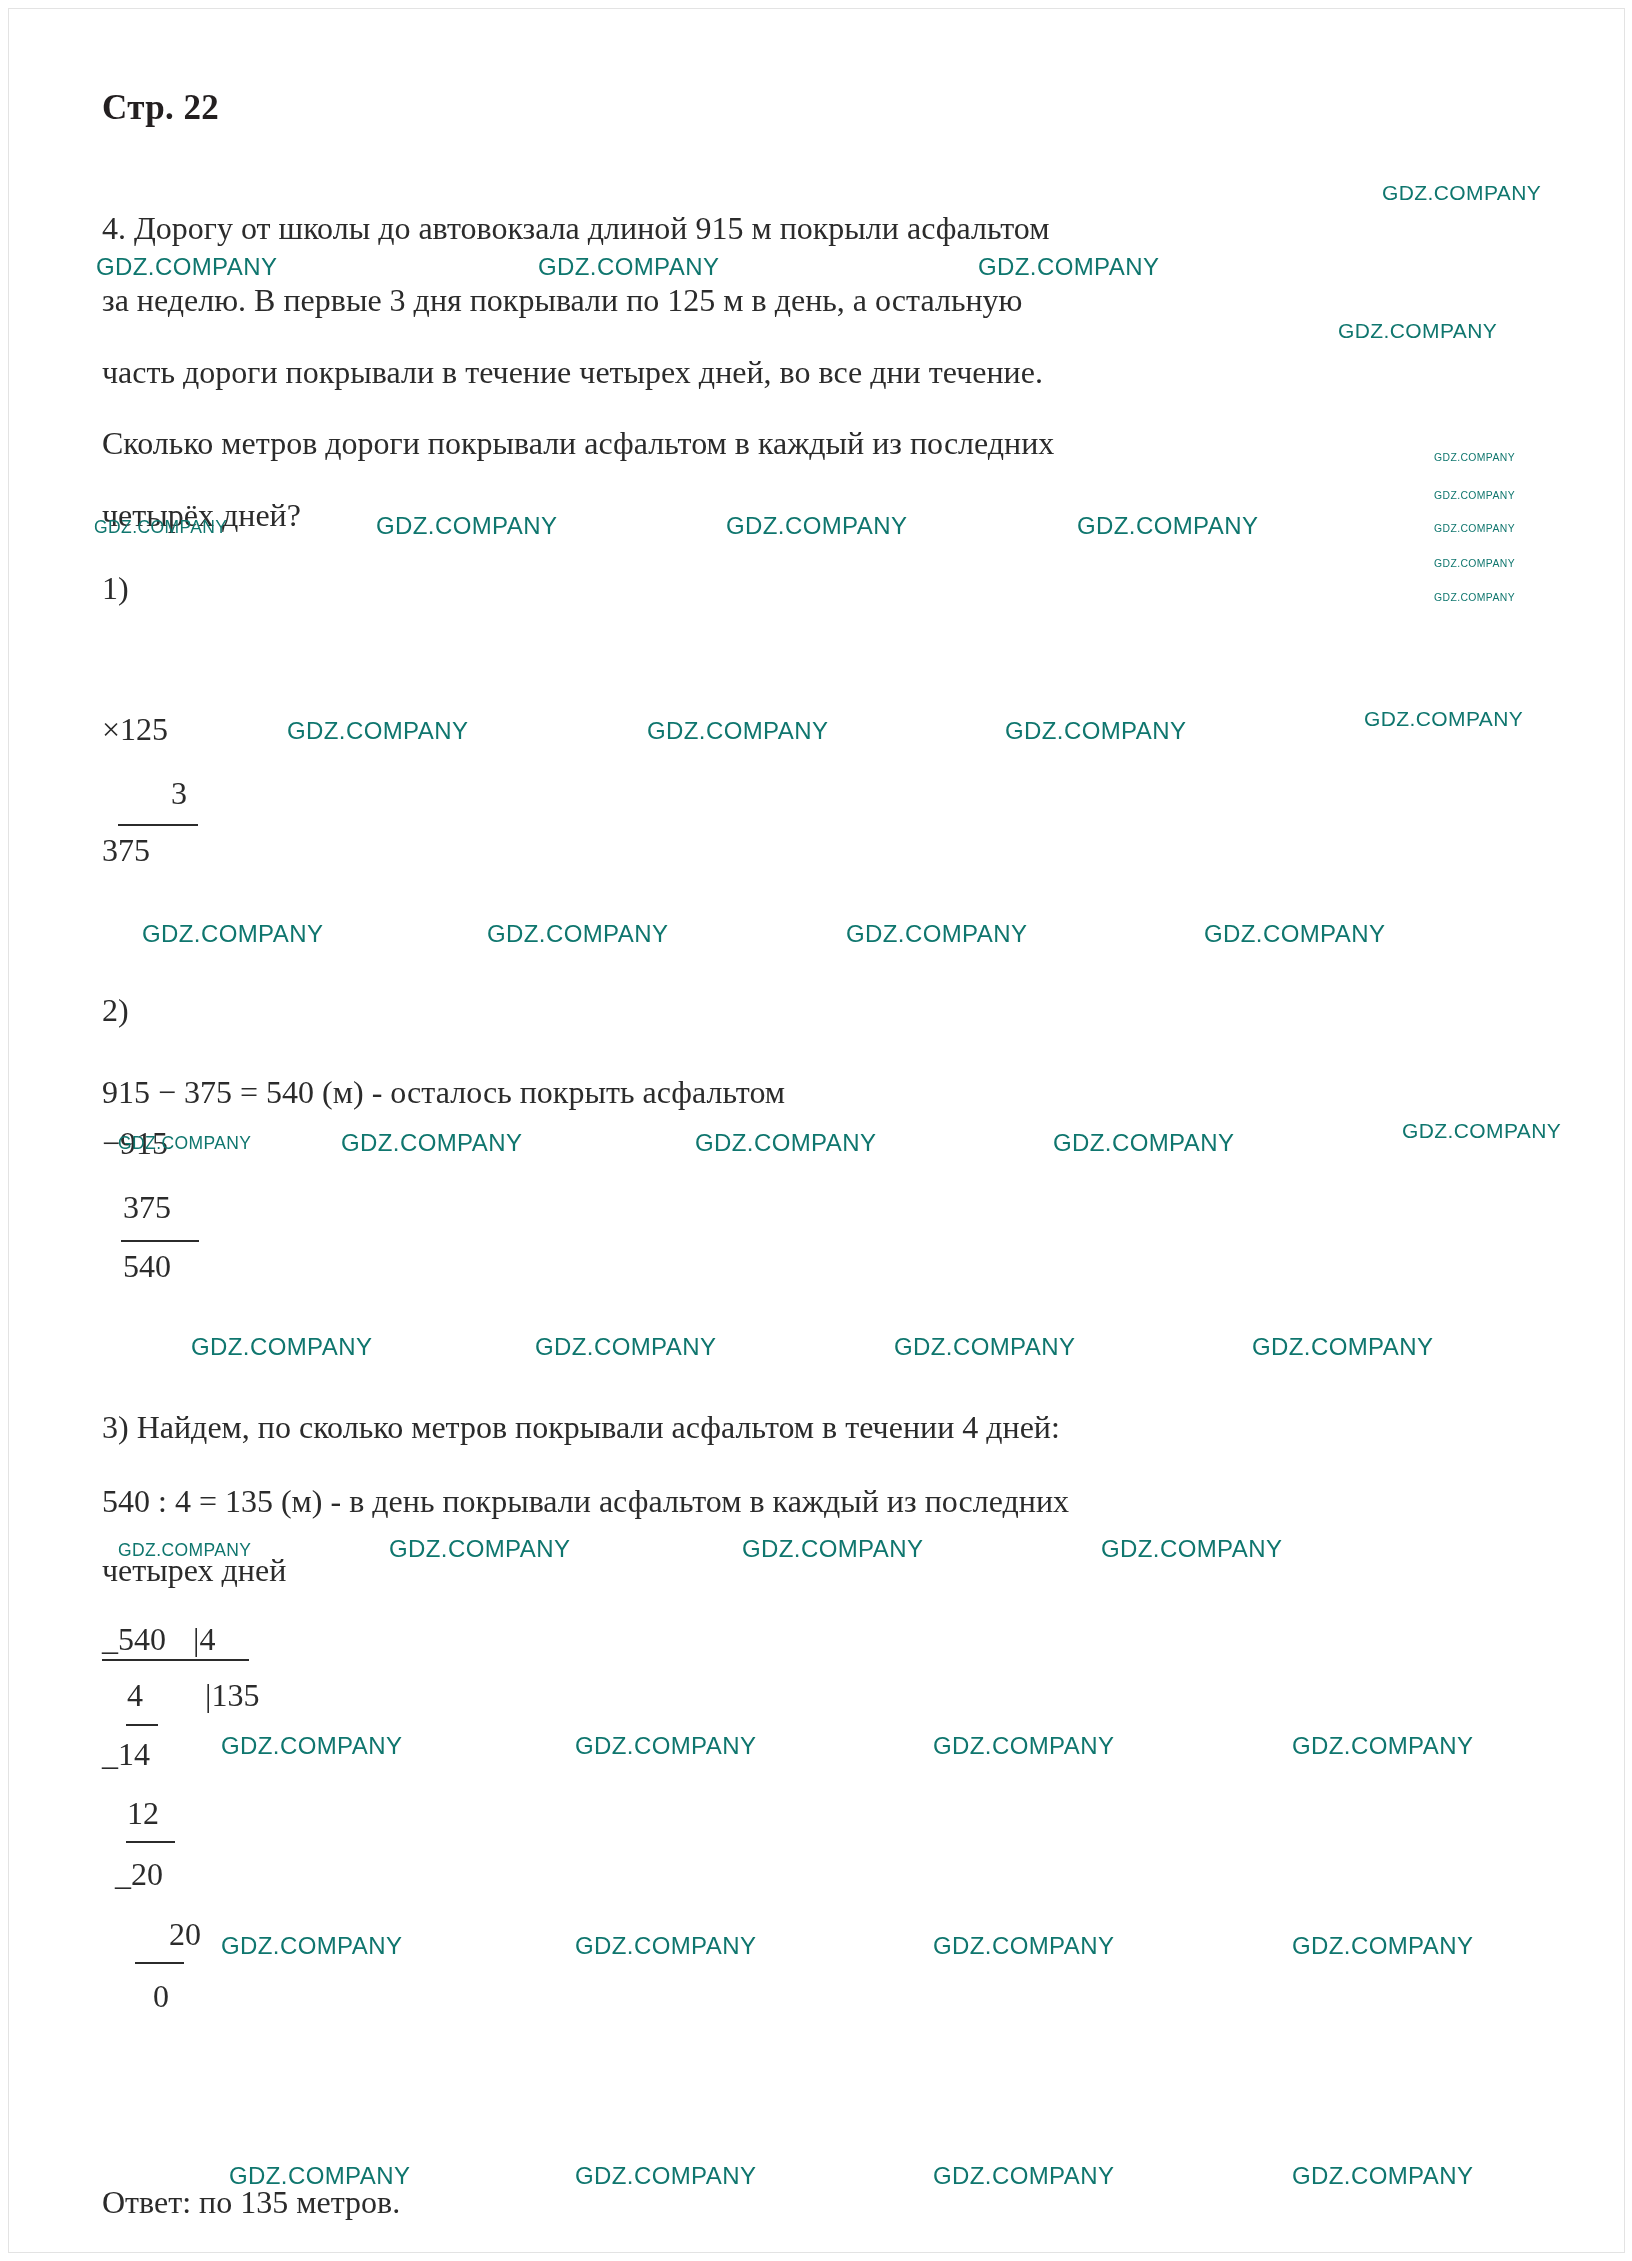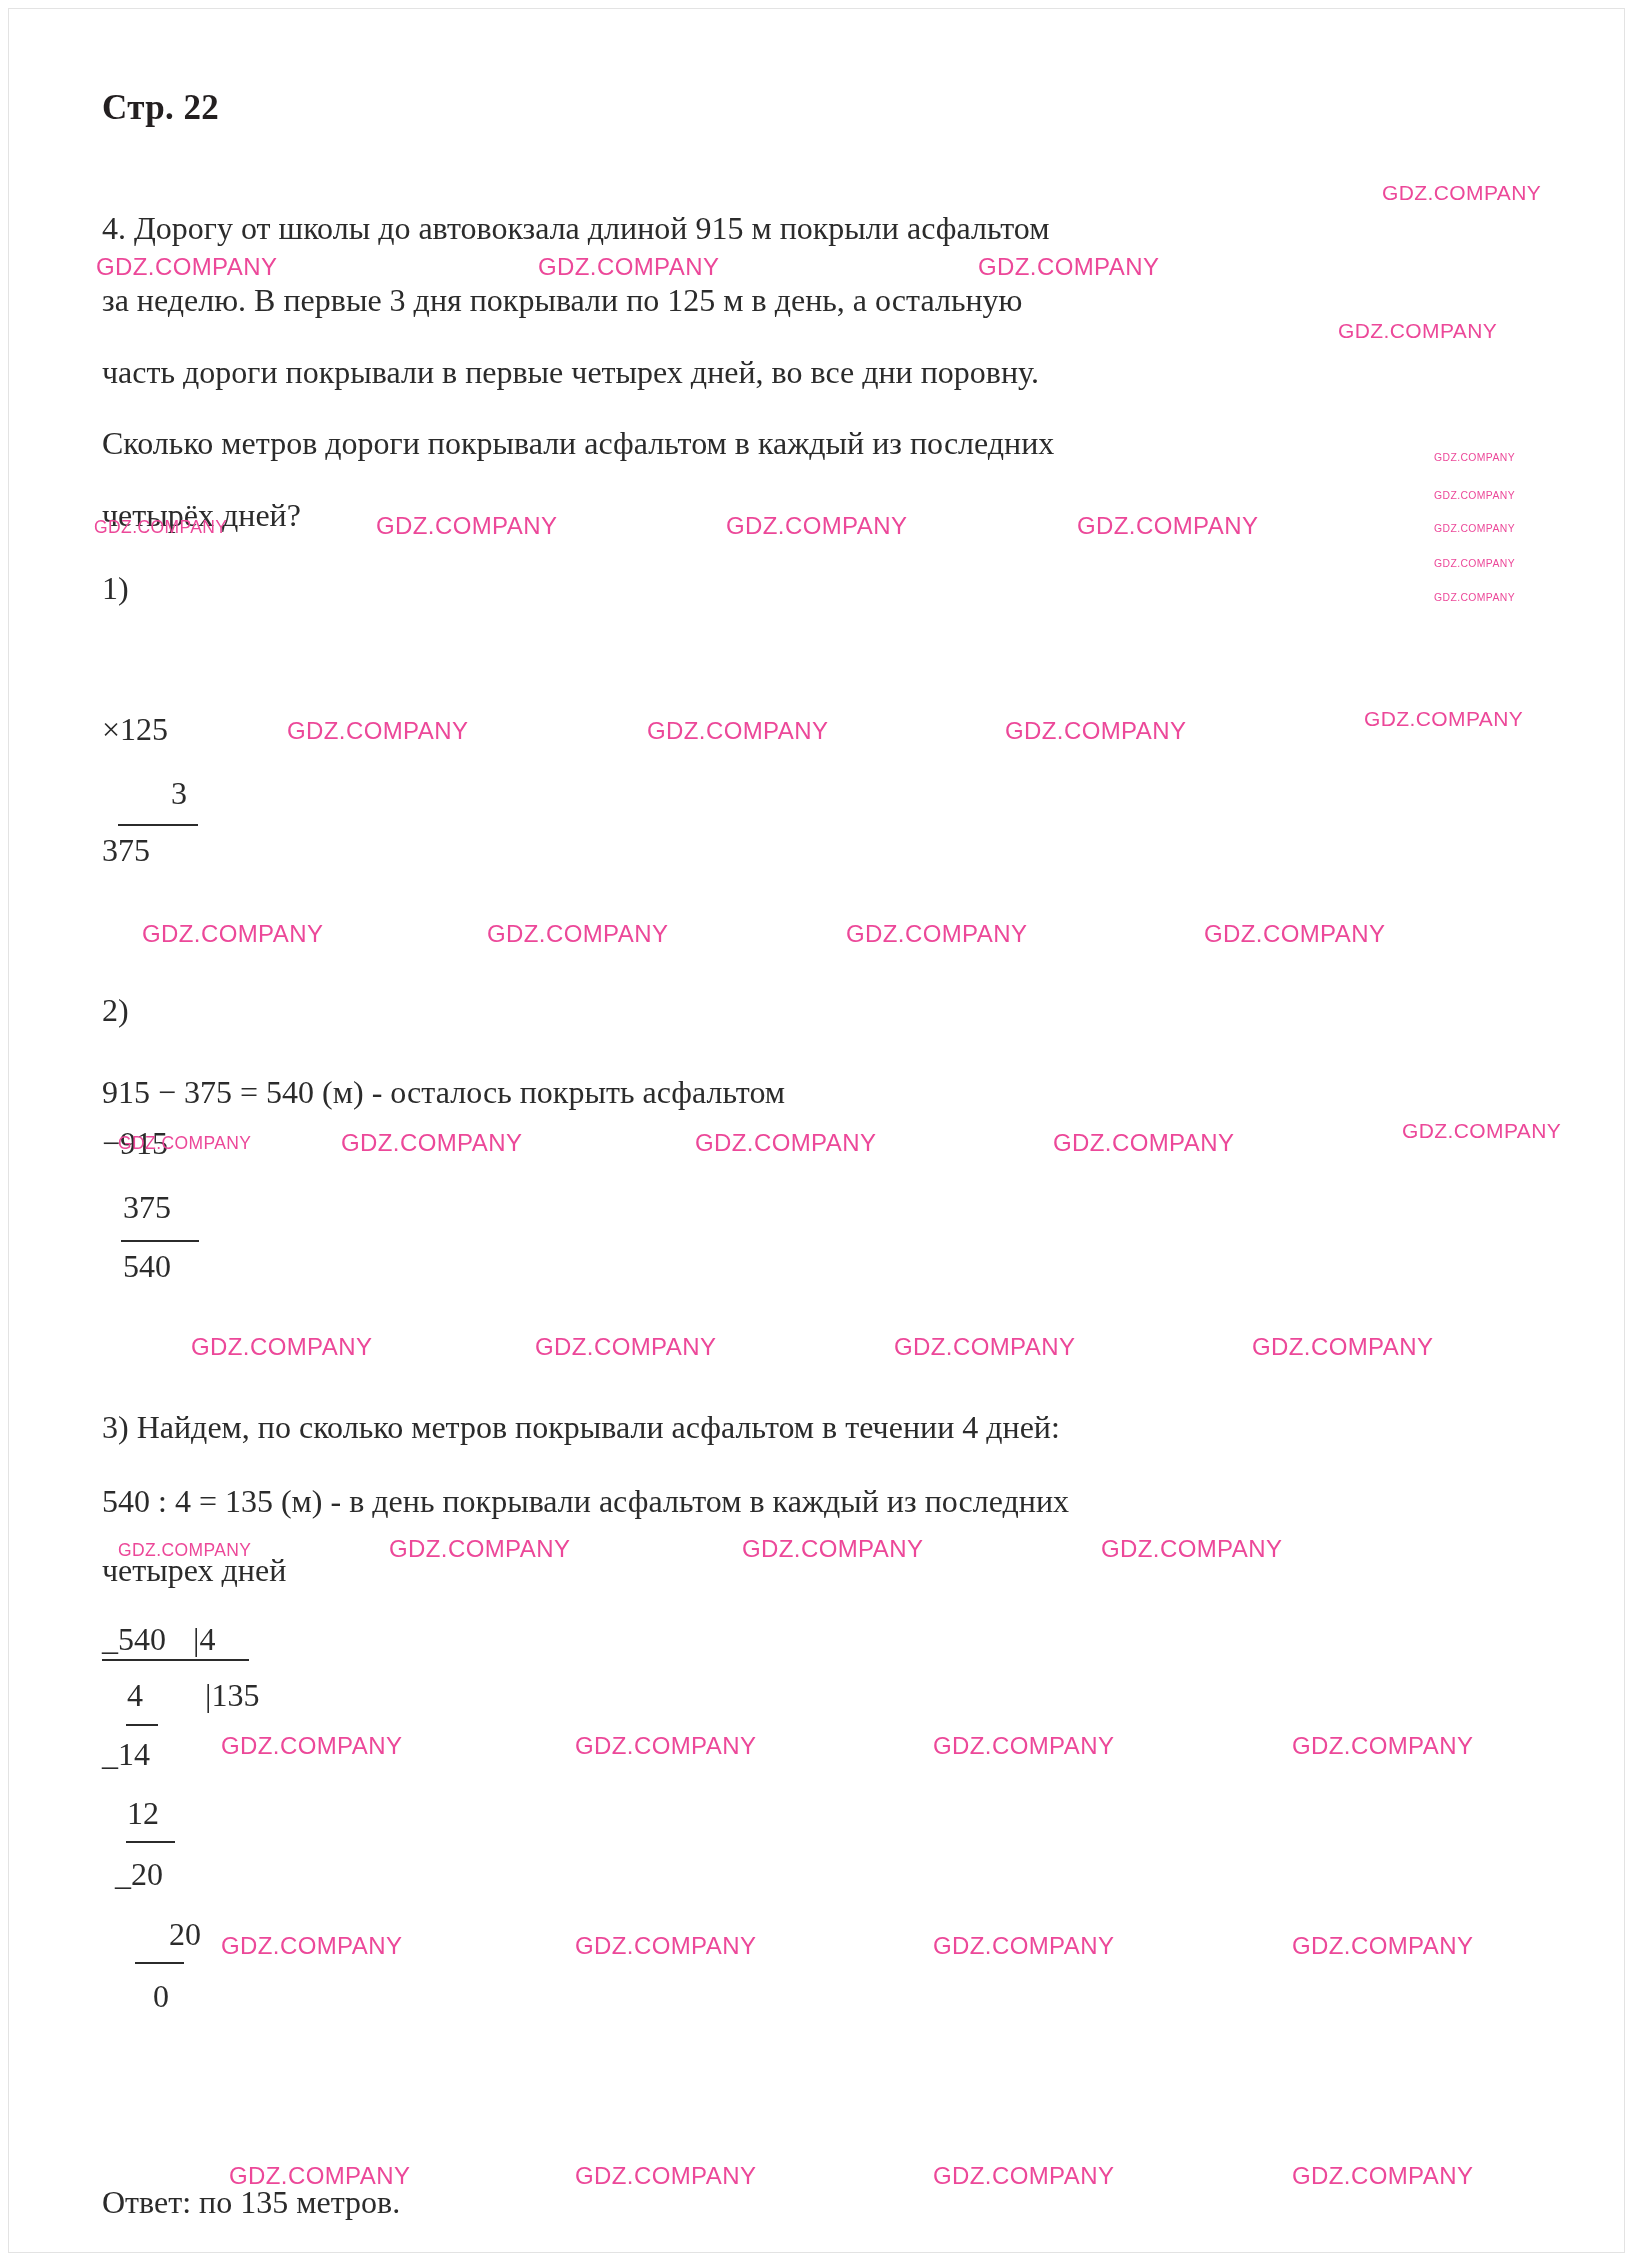--- a/index.html
+++ b/index.html
@@ -65,21 +65,21 @@
     position: absolute;
     font-size: 32px;
     color: #2b2b2b;
     white-space: nowrap;
   }
 
   
   .wm {
     position: absolute;
     font-family: "Liberation Sans", sans-serif;
-    color: #ec4899;
+    color: #0f766e;
     white-space: nowrap;
     letter-spacing: 0.4px;
     user-select: none;
   }
   .wm-lg { font-size: 24px; }
   .wm-md { font-size: 21px; }
   .wm-sm { font-size: 17.5px; }
   .wm-xs { font-size: 10.4px; }
 
   
@@ -94,21 +94,21 @@
 
 <div class="page">
   <div class="page-frame"></div>
 
   <div class="content">
 
     <div class="page-title">Стр. 22</div>
 
     <div class="para" style="left:102px; top:191px;">4. Дорогу от школы до автовокзала длиной 915 м покрыли асфальтом</div>
     <div class="para" style="left:102px; top:263px;">за неделю. В первые 3 дня покрывали по 125 м в день, а остальную</div>
-    <div class="para" style="left:102px; top:335px;">часть дороги покрывали в первые четырех дней, во все дни поровну.</div>
+    <div class="para" style="left:102px; top:335px;">часть дороги покрывали в течение четырех дней, во все дни течение.</div>
     <div class="para" style="left:102px; top:406px;font-family:Liberation Serif, serif;">Сколько метров дороги покрывали асфальтом в каждый из последних</div>
     <div class="para" style="left:102px; top:478px;">четырёх дней?</div>
 
     <div class="small-label" style="left:102px; top:566px;">1)</div>
     <div class="mono-line" style="left:102px; top:707px;">×125</div>
     <div class="mono-line" style="left:171px; top:771px;">3</div>
     <div class="rule" style="left:118px; top:820px; width:80px;"></div>
     <div class="mono-line" style="left:102px; top:828px;">375</div>
 
     <div class="small-label" style="left:102px; top:988px;">2)</div>

